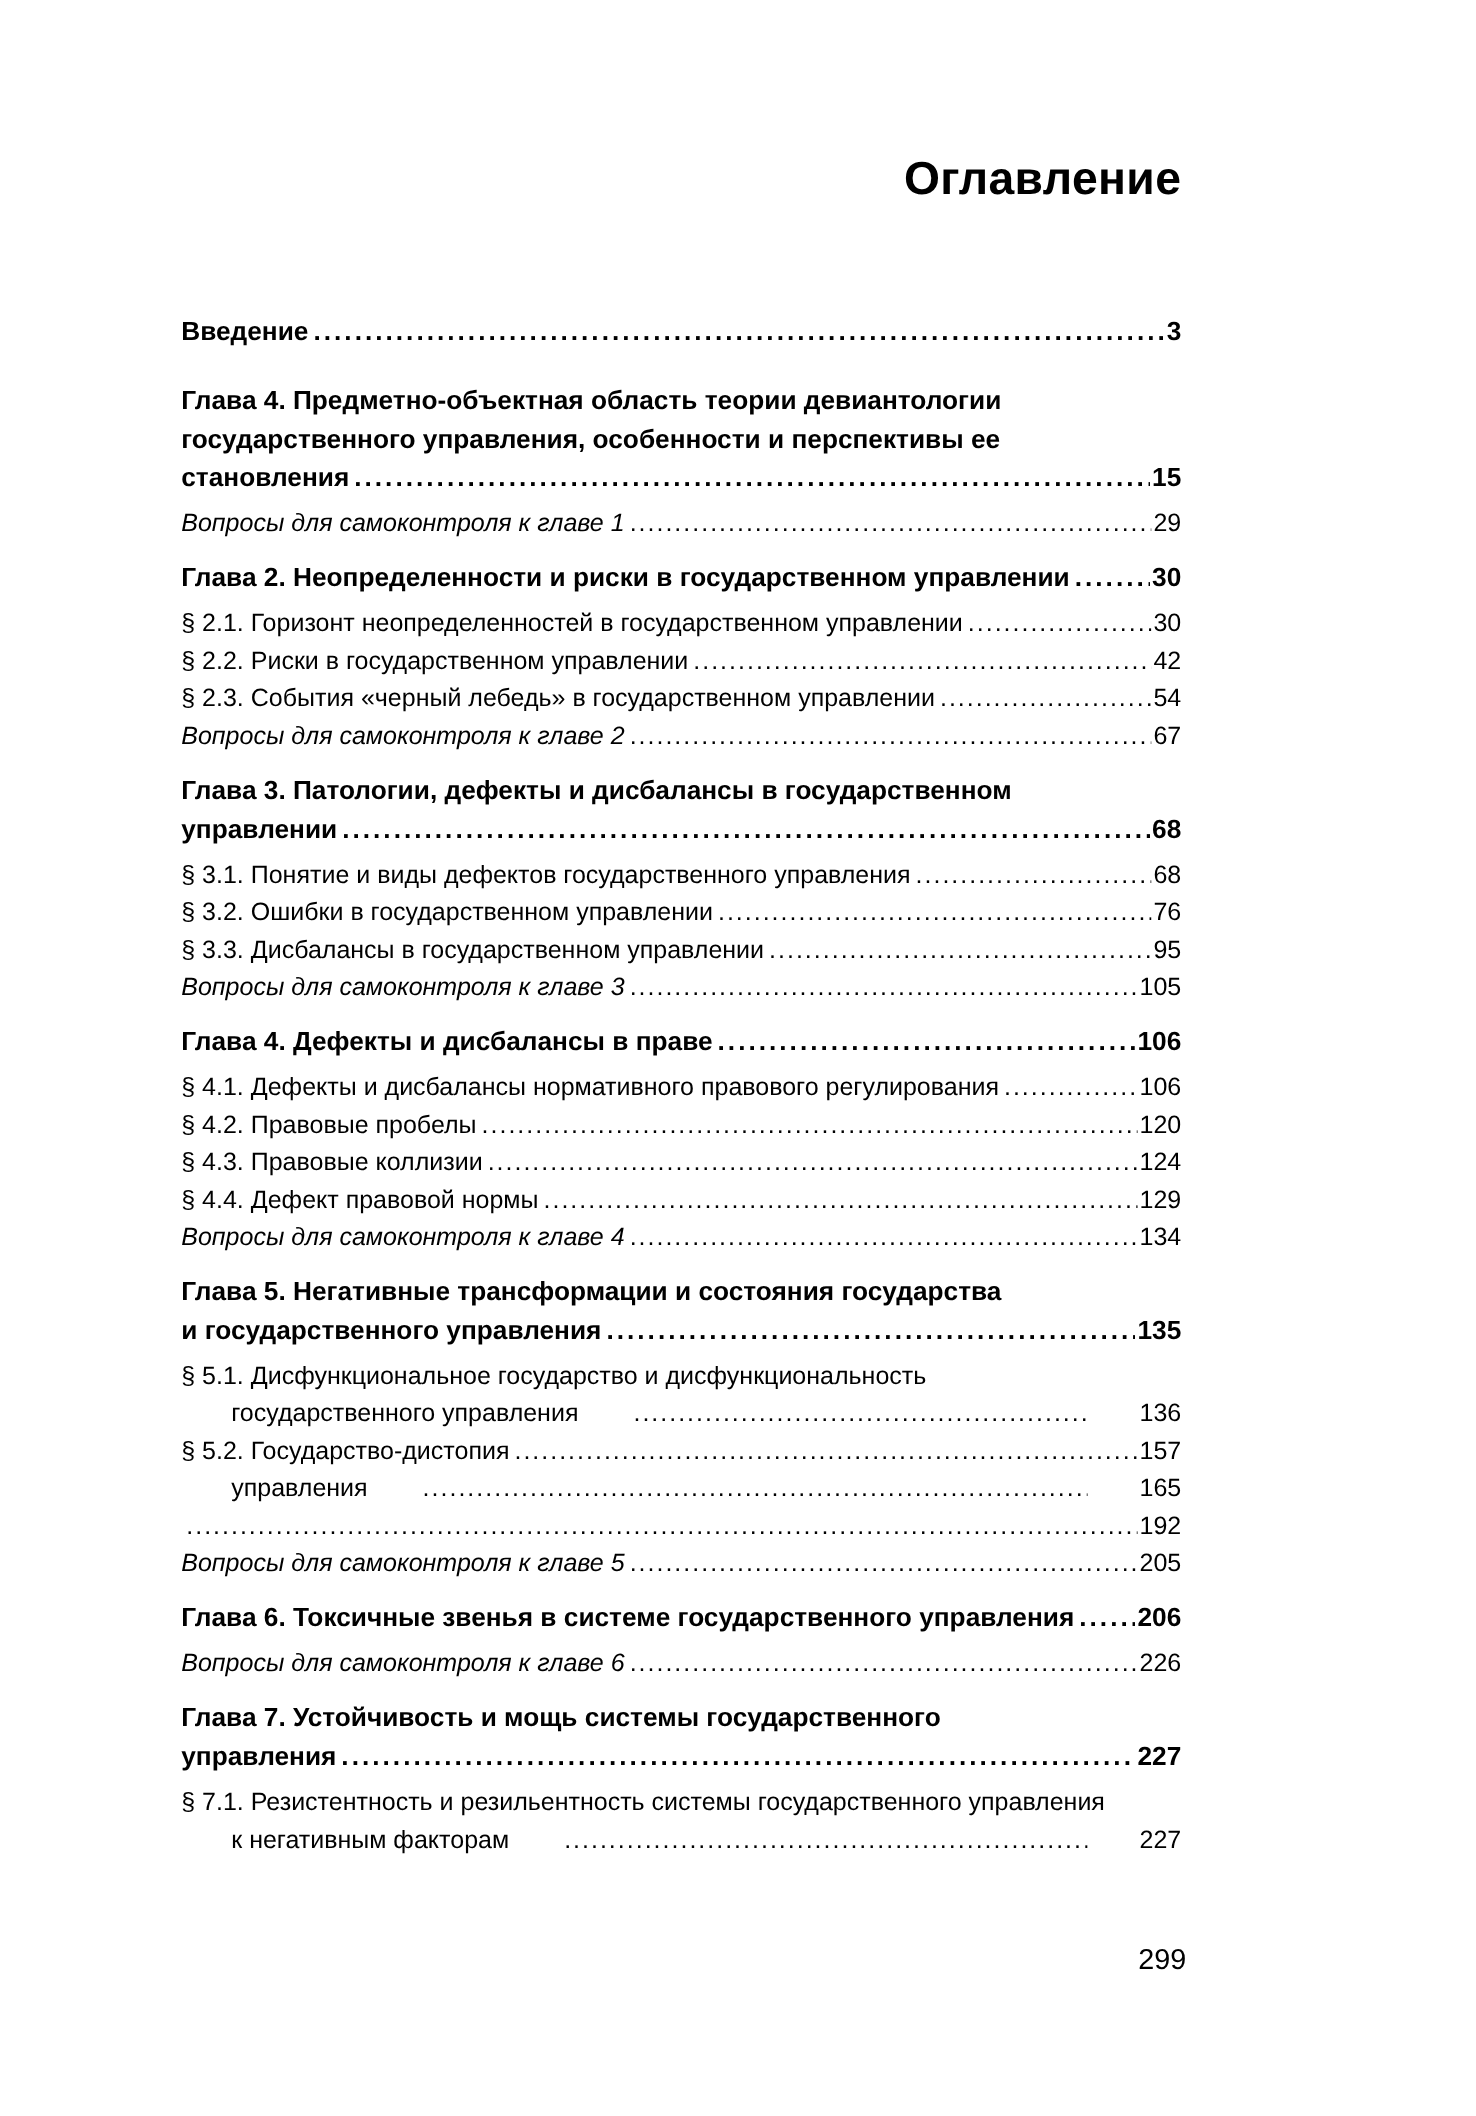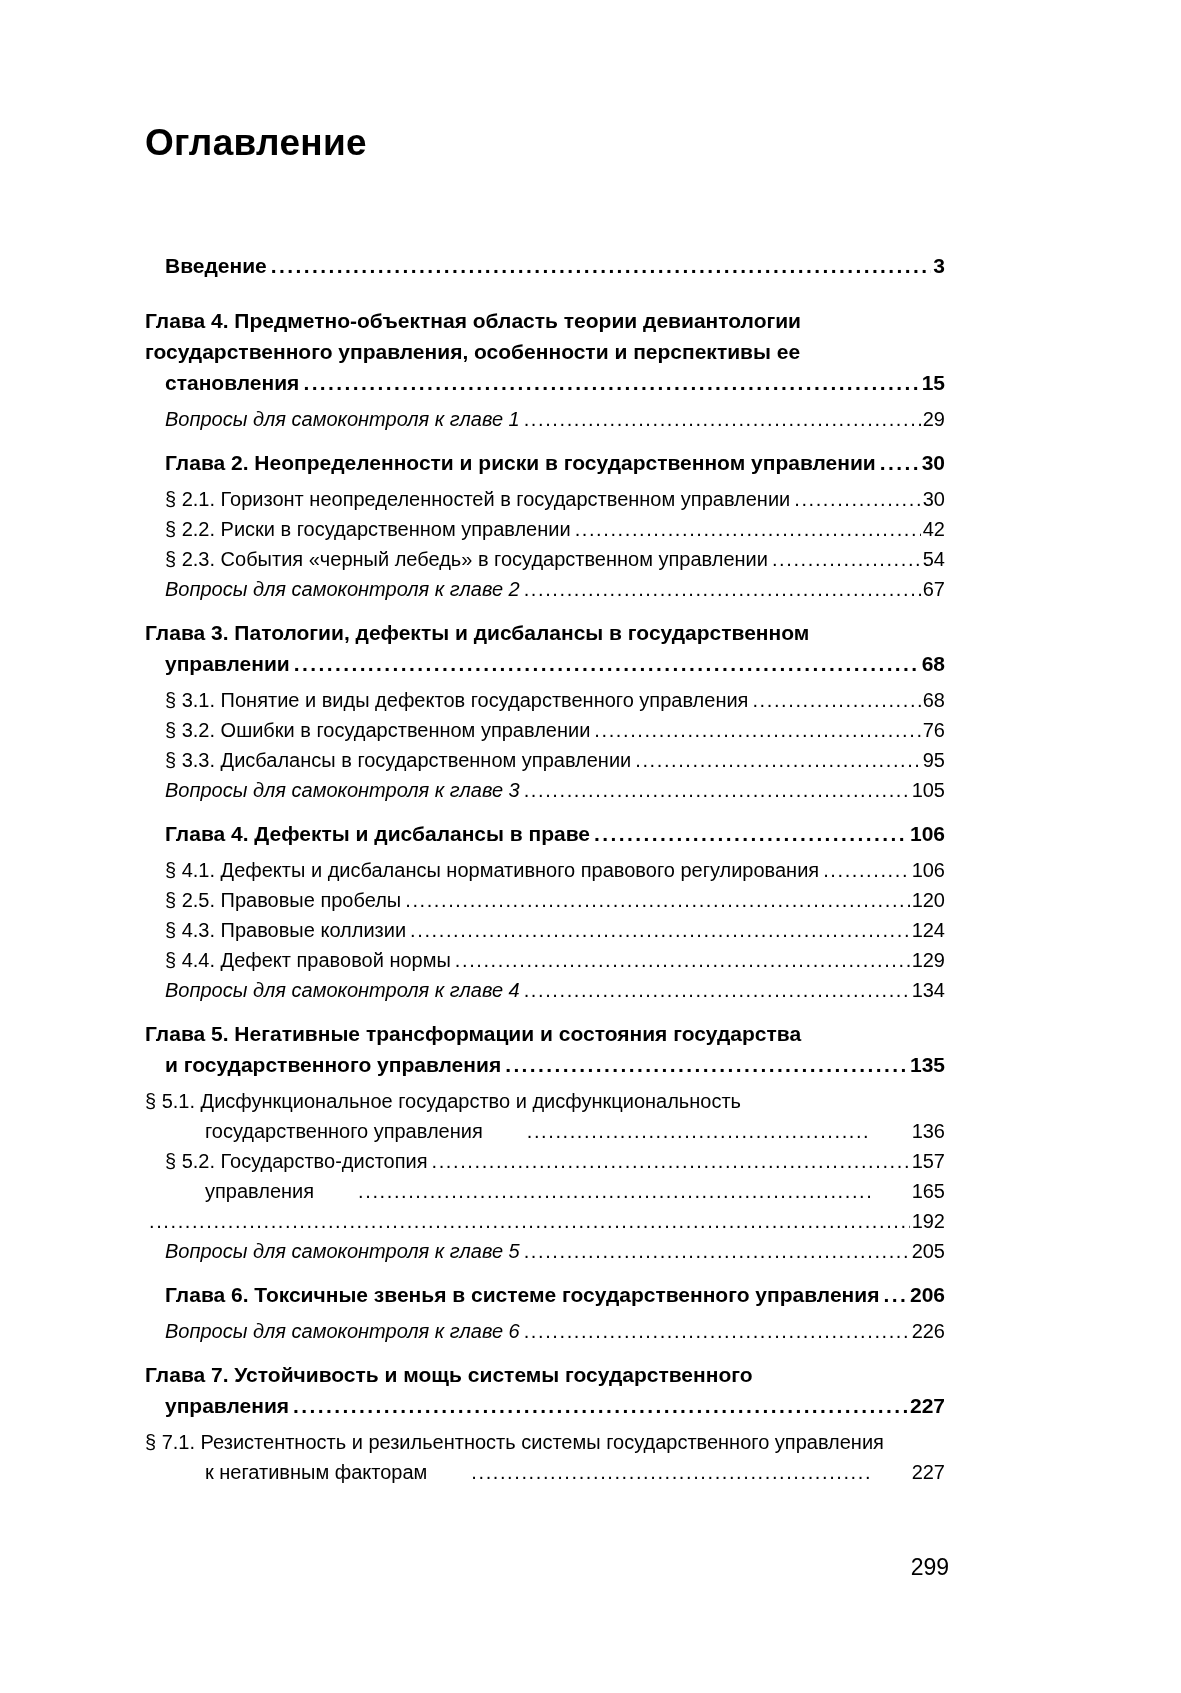--- a/index.html
+++ b/index.html
@@ -15,38 +15,38 @@
   }
 
   .content {
     position: absolute;
     left: 145px;
     top: 122px;
     width: 800px;
   }
 
   .doc-title {
-    text-align: left;
+    text-align: right;
     font-size: 37px;
     font-weight: 700;
     letter-spacing: 0.3px;
     margin-bottom: 86px;
   }
 
   .entry .line {
     font-size: 20px;
     line-height: 30px;
   }
   .entry .line.last {
     display: flex;
     align-items: baseline;
   }
   .entry .line.cont { padding-left: 40px; gap: 40px; }
 
-  .t { white-space: nowrap; margin-left: 20px; }
+  .t { white-space: nowrap; }
 
   .dots {
     flex: 1;
     overflow: hidden;
     white-space: nowrap;
     margin: 0 2px 0 4px;
     min-width: 8px;
   }
   .dots::before {
     content: "........................................................................................................................................................................................................";
@@ -189,21 +189,21 @@
         </div>
         <div class="entry section">
           <div class="line last">
             <span class="t">§ 4.1. Дефекты и дисбалансы нормативного правового регулирования</span>
             <span class="dots"></span>
             <span class="pg">106</span>
           </div>
         </div>
         <div class="entry section">
           <div class="line last">
-            <span class="t">§ 2.5. Правовые пробелы</span>
+            <span class="t">§ 4.2. Правовые пробелы</span>
             <span class="dots"></span>
             <span class="pg">120</span>
           </div>
         </div>
         <div class="entry section">
           <div class="line last">
             <span class="t">§ 4.3. Правовые коллизии</span>
             <span class="dots"></span>
             <span class="pg">124</span>
           </div>

